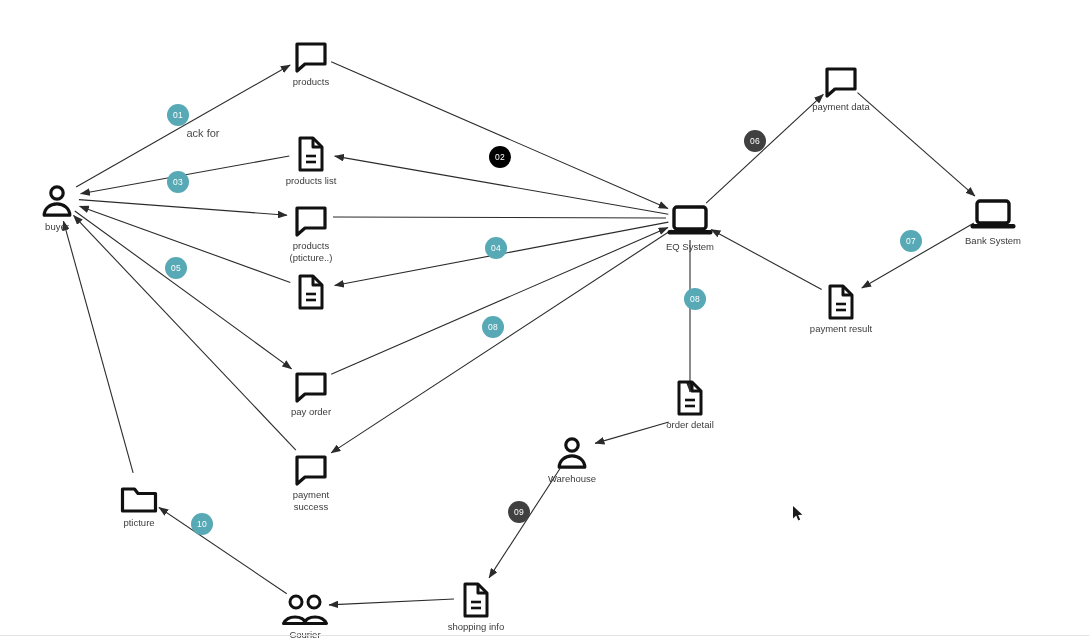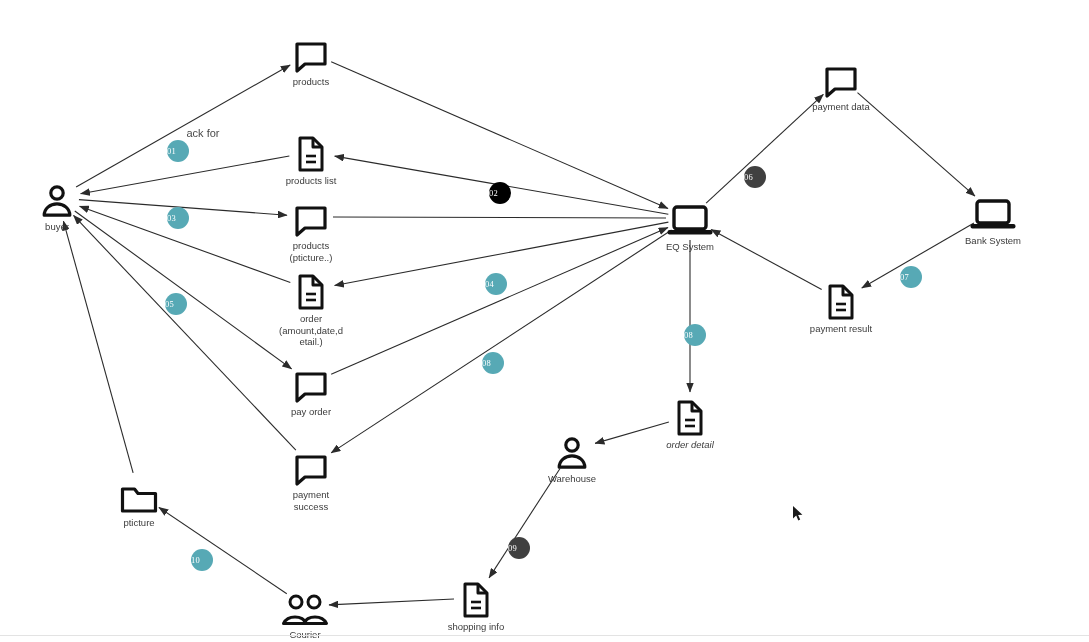--- a/index.html
+++ b/index.html
@@ -46,25 +46,24 @@
   }
   .badge {
     position: absolute;
     width: 22px;
     height: 22px;
     border-radius: 50%;
     background: #57a9b5;
     color: #ffffff;
     font-size: 8.5px;
     line-height: 22px;
-    text-align: left;
+    text-align: center;
     transform: translate(-50%, -50%);
     letter-spacing: 0.2px;
-    font-family: Liberation Serif, serif;
-    margin-top: 36px;
+    font-family: Liberation Sans, sans-serif;
   }
   .edge-label {
     position: absolute;
     font-size: 11px;
     color: #4a4a4a;
     transform: translate(-50%, -50%);
     white-space: nowrap;
     font-family: "Liberation Sans", sans-serif;
   }
   .bottom-rule {
@@ -158,23 +157,20 @@
       </div>
       <div class="node" style="left: 311px; top: 270px;">
         <div class="glyph">
           <svg width="30" height="36" viewBox="0 0 30 36">
             <path d="M4 2 h13 l9 9 v23 h-22 z" fill="none" stroke="#111" stroke-width="3" stroke-linejoin="round"></path>
             <path d="M17 2 v9 h9" fill="none" stroke="#111" stroke-width="3" stroke-linejoin="round"></path>
             <line x1="10" y1="20" x2="20" y2="20" stroke="#111" stroke-width="2.6"></line>
             <line x1="10" y1="26" x2="20" y2="26" stroke="#111" stroke-width="2.6"></line>
           </svg>
         </div>
-        <div class="caption">order
-(amount,date,d
-etail.)</div>
       </div>
       <div class="node" style="left: 311px; top: 363px;">
         <div class="glyph">
           <svg width="34" height="32" viewBox="0 0 34 32">
             <path d="M3 3 h28 v20 h-20 l-8 7 z" fill="none" stroke="#111" stroke-width="3.2" stroke-linejoin="round"></path>
           </svg>
         </div>
         <div class="caption">pay order</div>
       </div>
       <div class="node" style="left: 311px; top: 446px;">
@@ -218,21 +214,21 @@
       </div>
       <div class="node" style="left: 572px; top: 430px;">
         <div class="glyph">
           <svg width="34" height="34" viewBox="0 0 34 34">
             <circle cx="17" cy="9" r="6.2" fill="none" stroke="#111" stroke-width="3.2"></circle>
             <path d="M4.2 31.2 a12.8 11.4 0 0 1 25.6 0 z" fill="none" stroke="#111" stroke-width="3.2" stroke-linejoin="round"></path>
           </svg>
         </div>
         <div class="caption">Warehouse</div>
       </div>
-      <div class="node" style="left: 690px; top: 396px; font-style: italic;">
+      <div class="node" style="left: 690px; top: 376px;">
         <div class="glyph">
           <svg width="30" height="36" viewBox="0 0 30 36">
             <path d="M4 2 h13 l9 9 v23 h-22 z" fill="none" stroke="#111" stroke-width="3" stroke-linejoin="round"></path>
             <path d="M17 2 v9 h9" fill="none" stroke="#111" stroke-width="3" stroke-linejoin="round"></path>
             <line x1="10" y1="20" x2="20" y2="20" stroke="#111" stroke-width="2.6"></line>
             <line x1="10" y1="26" x2="20" y2="26" stroke="#111" stroke-width="2.6"></line>
           </svg>
         </div>
         <div class="caption">order detail</div>
       </div>

